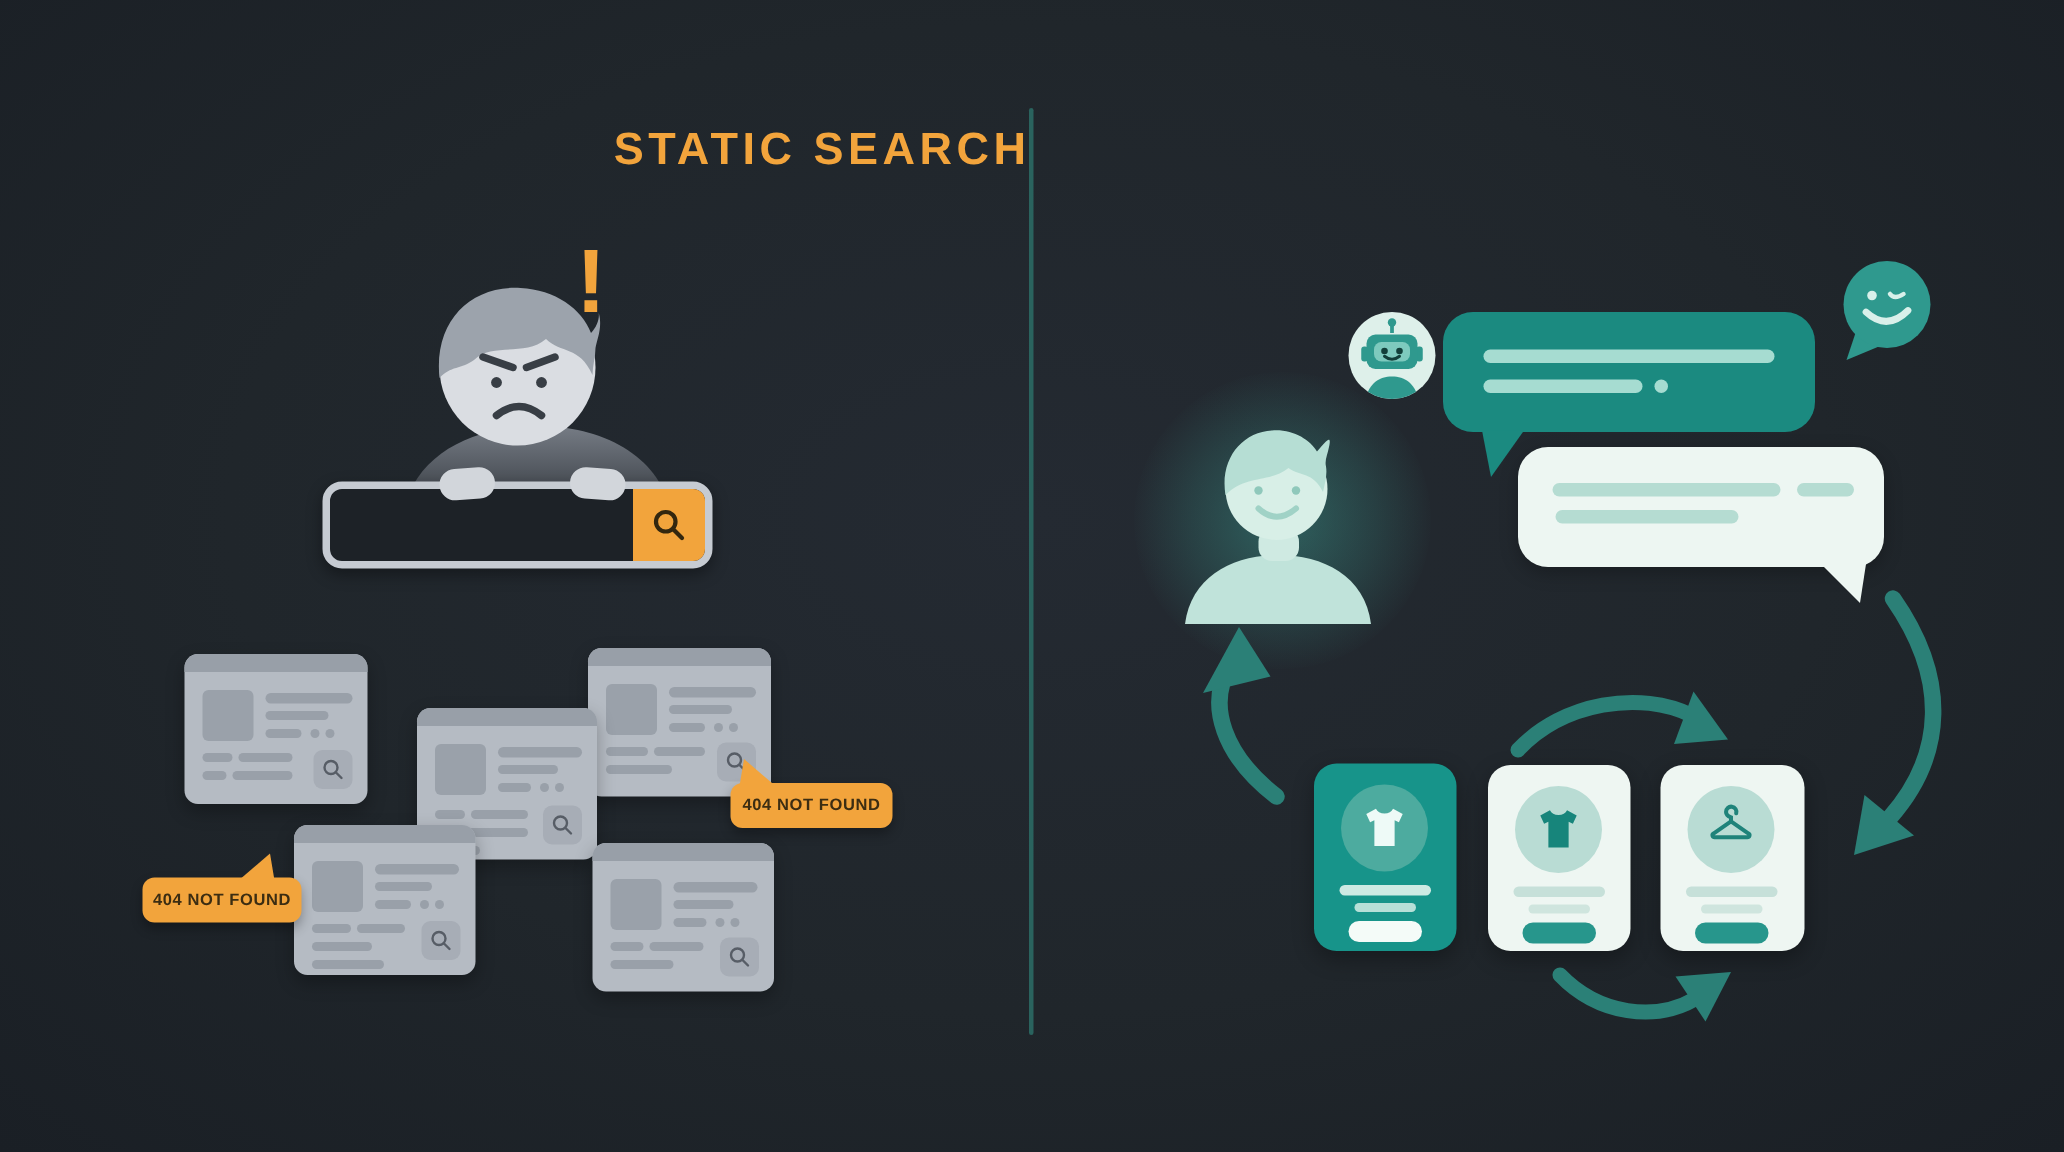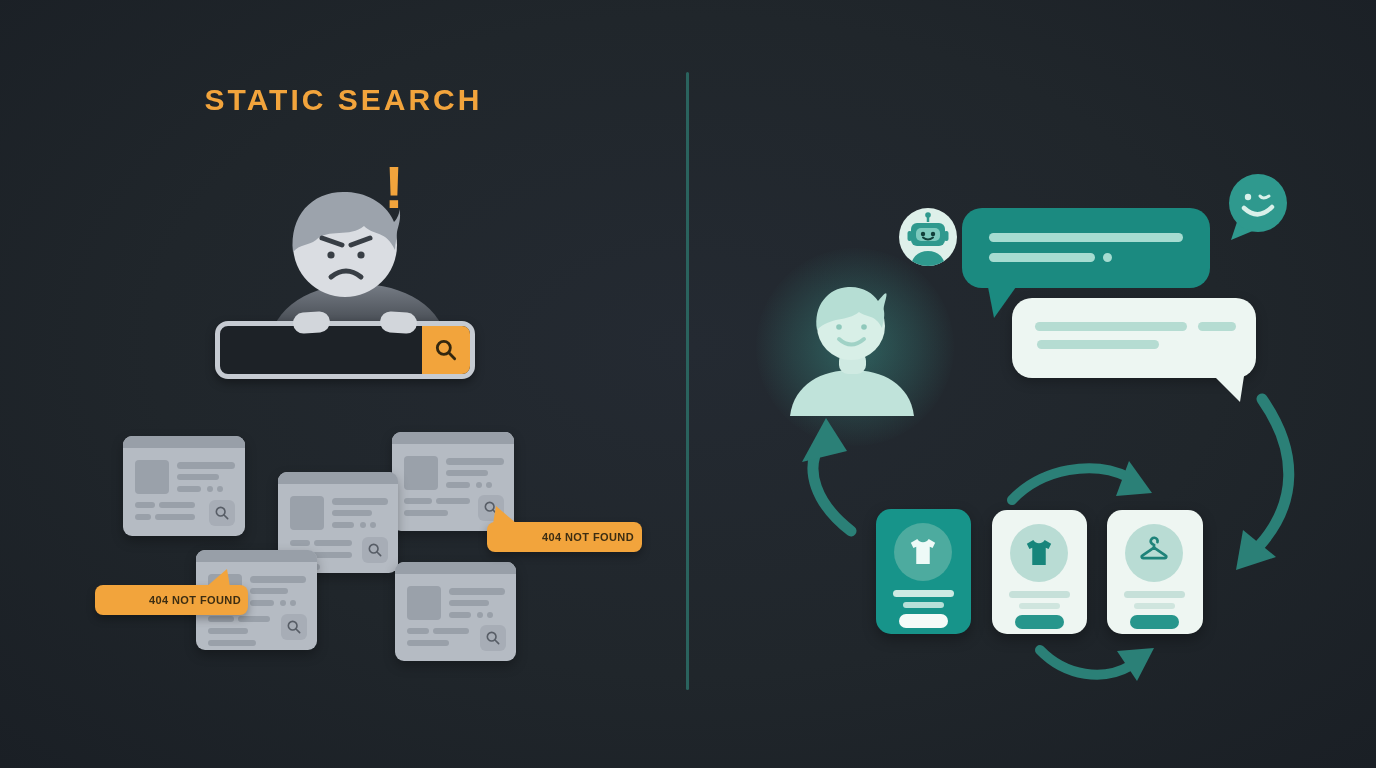--- a/index.html
+++ b/index.html
@@ -2,21 +2,21 @@
 <html><head>
 <meta charset="utf-8">
 <style>
   html,body{margin:0;padding:0;background:#14181d;}
   .canvas{position:relative;width:1376px;height:768px;overflow:hidden;
     background:radial-gradient(ellipse at 50% 45%, #242a32 0%, #20262b 55%, #1a1f25 100%);
     font-family:"Liberation Sans",sans-serif;}
   .divider{position:absolute;left:686px;top:72px;width:3px;height:618px;background:#2a635e;border-radius:2px;}
 
   .title{position:absolute;top:83px;width:687px;text-align:center;font-size:30px;font-weight:800;letter-spacing:3px;white-space:nowrap;}
-  .title-left{left:0;color:#f2a43c;}
+  .title-left{left:0;color:#f2a43c;text-align:right;}
   .title-right{left:689px;color:#2e958b;}
 
   
   .person-left{position:absolute;left:252px;top:166px;z-index:3;}
   .exclaim{position:absolute;left:384px;top:158px;font-size:60px;font-weight:800;color:#f2a43c;line-height:1;z-index:4;}
   .hand{position:absolute;width:37px;height:21px;background:#d2d6db;border-radius:11px;z-index:6;}
   .hand-l{left:293px;top:312px;transform:rotate(-4deg);}
   .hand-r{left:380px;top:312px;transform:rotate(4deg);}
 
   
@@ -35,21 +35,21 @@
   .rc5{left:395px;top:562px;width:121px;height:99px;z-index:3;}
   .rc-header{position:absolute;left:0;right:0;top:0;height:12px;background:#989fa8;border-radius:9px 9px 0 0;}
   .rc-thumb{position:absolute;left:12px;top:24px;width:34px;height:34px;background:#9aa1aa;border-radius:4px;}
   .ln{position:absolute;background:#99a0a9;border-radius:4px;}
   .dot{position:absolute;width:6px;height:6px;background:#99a0a9;border-radius:50%;}
   .rc-mag{position:absolute;right:10px;bottom:10px;width:26px;height:26px;background:#a7adb6;border-radius:6px;
     display:flex;align-items:center;justify-content:center;}
 
   
   .badge{position:absolute;background:#f2a43c;border-radius:8px;display:flex;align-items:center;justify-content:center;
-    font-size:11px;font-weight:700;color:#3c2d12;letter-spacing:.4px;z-index:7;box-shadow:0 4px 8px rgba(0,0,0,.3);white-space:nowrap;padding-left:47px;}
+    font-size:11px;font-weight:700;color:#3c2d12;letter-spacing:.4px;z-index:7;box-shadow:0 4px 8px rgba(0,0,0,.3);white-space:nowrap;}
   .badge1{left:95px;top:585px;width:106px;height:30px;}
   .badge2{left:487px;top:522px;width:108px;height:30px;}
   .tail-svg{position:absolute;overflow:visible;}
 
   
   .bubble{position:absolute;border-radius:20px;}
   .bubble-teal{left:962px;top:208px;width:248px;height:80px;background:#1b8a80;}
   .bubble-light{left:1012px;top:298px;width:244px;height:80px;background:#edf6f2;box-shadow:0 4px 12px rgba(0,0,0,.25);}
   .bl{position:absolute;height:9px;border-radius:5px;}
   .bubble-teal .bl{background:#a6dcd1;}

